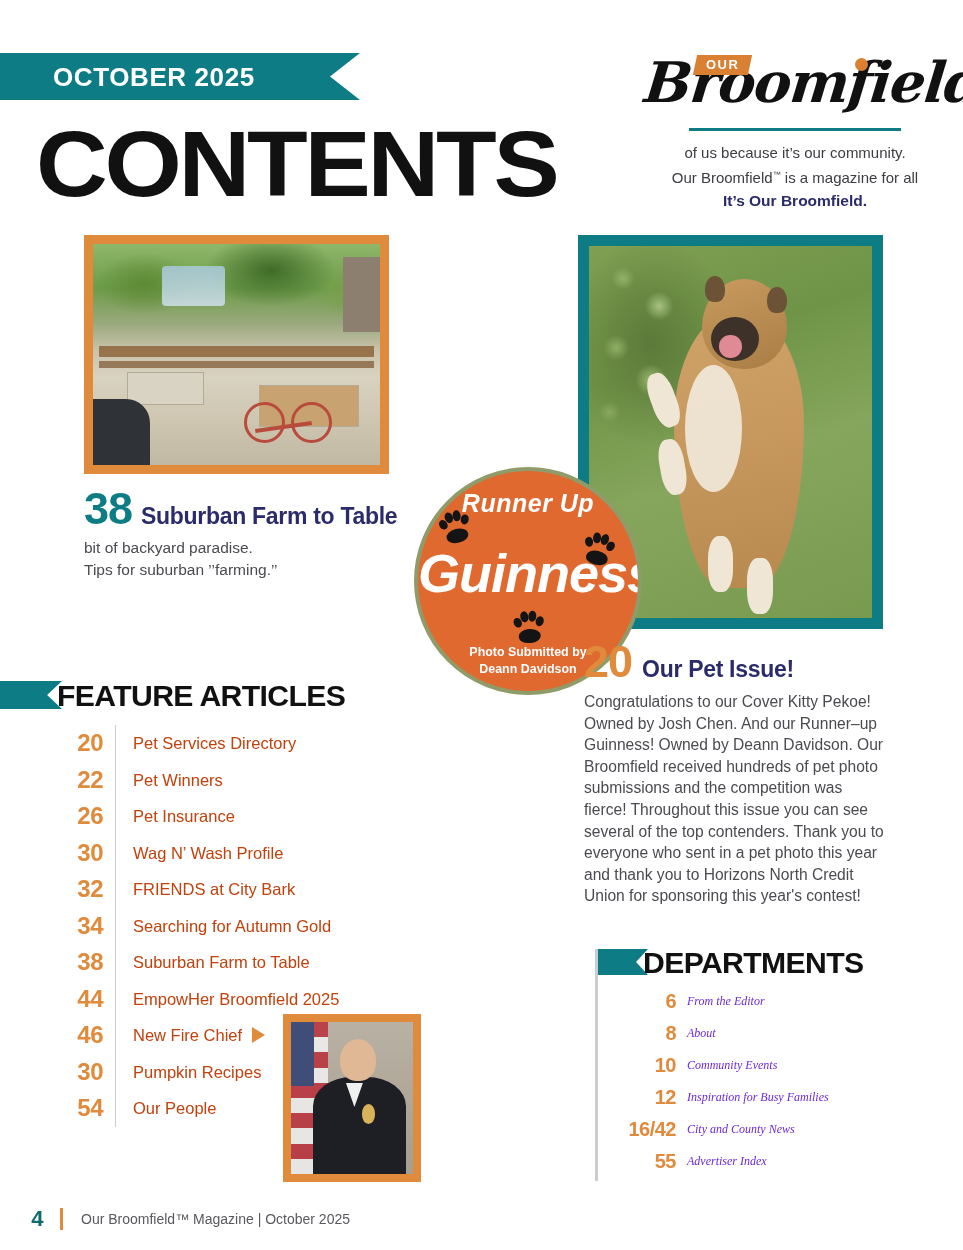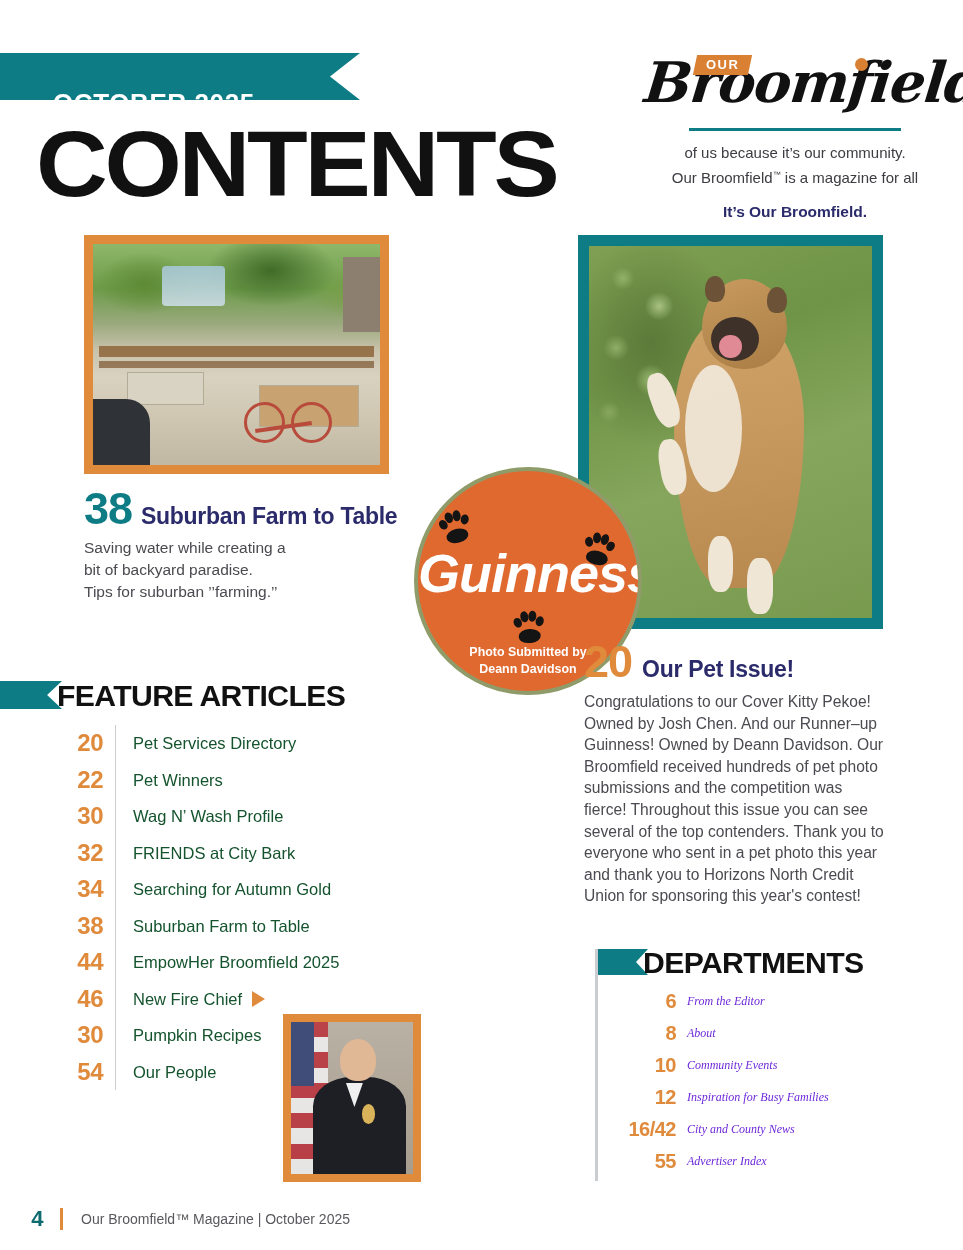--- a/index.html
+++ b/index.html
@@ -35,21 +35,20 @@
   }
   .month-ribbon-label {
     position: absolute;
     left: 53px;
     top: 62px;
     color: #ffffff;
     font-size: 26px;
     font-weight: bold;
     letter-spacing: 0.6px;
     line-height: 30px;
-    margin-top: 26px;
   }
 
   
   .contents-title {
     position: absolute;
     left: 36px;
     top: 116px;
     font-size: 92px;
     font-weight: bold;
     letter-spacing: -3px;
@@ -113,21 +112,21 @@
   .tagline {
     font-size: 15px;
     color: #3c3c42;
     line-height: 22px;
   }
   .tagline-bold {
     font-size: 15.5px;
     font-weight: bold;
     color: #2B2B6B;
     line-height: 22px;
-    margin-top: 12px;
+    margin-top: 1px;
   }
   .tm { font-size: 8px; vertical-align: super; }
 
   
   .photo-frame { position: absolute; }
   .photo-inner {
     width: 100%;
     height: 100%;
     background-size: cover;
     background-position: center;
@@ -376,21 +375,21 @@
 
   
   .feature-list { position:absolute; left: 55px; top: 725px; width: 320px; }
   .feat-row { display:flex; align-items:center; height: 36.5px; }
   .feat-num {
     width: 48px; text-align:right; padding-right: 12px;
     font-size: 24px; font-weight:bold; color:#E08A3C; letter-spacing:-0.5px;
   }
   .feat-sep { width:1px; align-self:stretch; background:#c9cdcf; }
   .feat-label {
-    padding-left: 17px; font-size: 16.5px; color:#14532d; line-height:20px;
+    padding-left: 17px; font-size: 16.5px; color:#c2410c; line-height:20px;
     display:flex; align-items:center; gap:10px;
   }
   .tri-arrow {
     width:0; height:0; display:inline-block;
     border-left: 13px solid #E08A3C;
     border-top: 8px solid transparent;
     border-bottom: 8px solid transparent;
   }
 
   
@@ -477,27 +476,27 @@
       </div>
     </div>
   </div>
 
   <div class="blurb-38">
     <div class="blurb-line">
       <span class="blurb-num">38</span>
       <span class="blurb-title">Suburban Farm to Table</span>
     </div>
     <div class="blurb-body">
-      <div>Saving water while creating a</div>
       <div>bit of backyard paradise.</div>
       <div>Tips for suburban ’’farming.’’</div>
     </div>
   </div>
 
   <div class="badge">
+    <div class="badge-runner">Runner Up</div>
     <div class="paw pw1">
       <span class="toe t1"></span>
         <span class="toe t2"></span>
       <span class="toe t3"></span>
         <span class="toe t4"></span>
         <span class="pad"></span>
     </div>
     <div class="paw pw2">
       <span class="toe t1"></span>
         <span class="toe t2"></span>
@@ -536,20 +535,27 @@
         <span class="feat-sep"></span>
         <span class="feat-label">
           <span>Pet Services Directory</span>
         </span>
       </div>
       <div class="feat-row">
         <span class="feat-num">22</span>
         <span class="feat-sep"></span>
         <span class="feat-label">
           <span>Pet Winners</span>
+        </span>
+      </div>
+      <div class="feat-row">
+        <span class="feat-num">26</span>
+        <span class="feat-sep"></span>
+        <span class="feat-label">
+          <span>Pet Insurance</span>
         </span>
       </div>
       <div class="feat-row">
         <span class="feat-num">30</span>
         <span class="feat-sep"></span>
         <span class="feat-label">
           <span>Wag N’ Wash Profile</span>
         </span>
       </div>
       <div class="feat-row">

